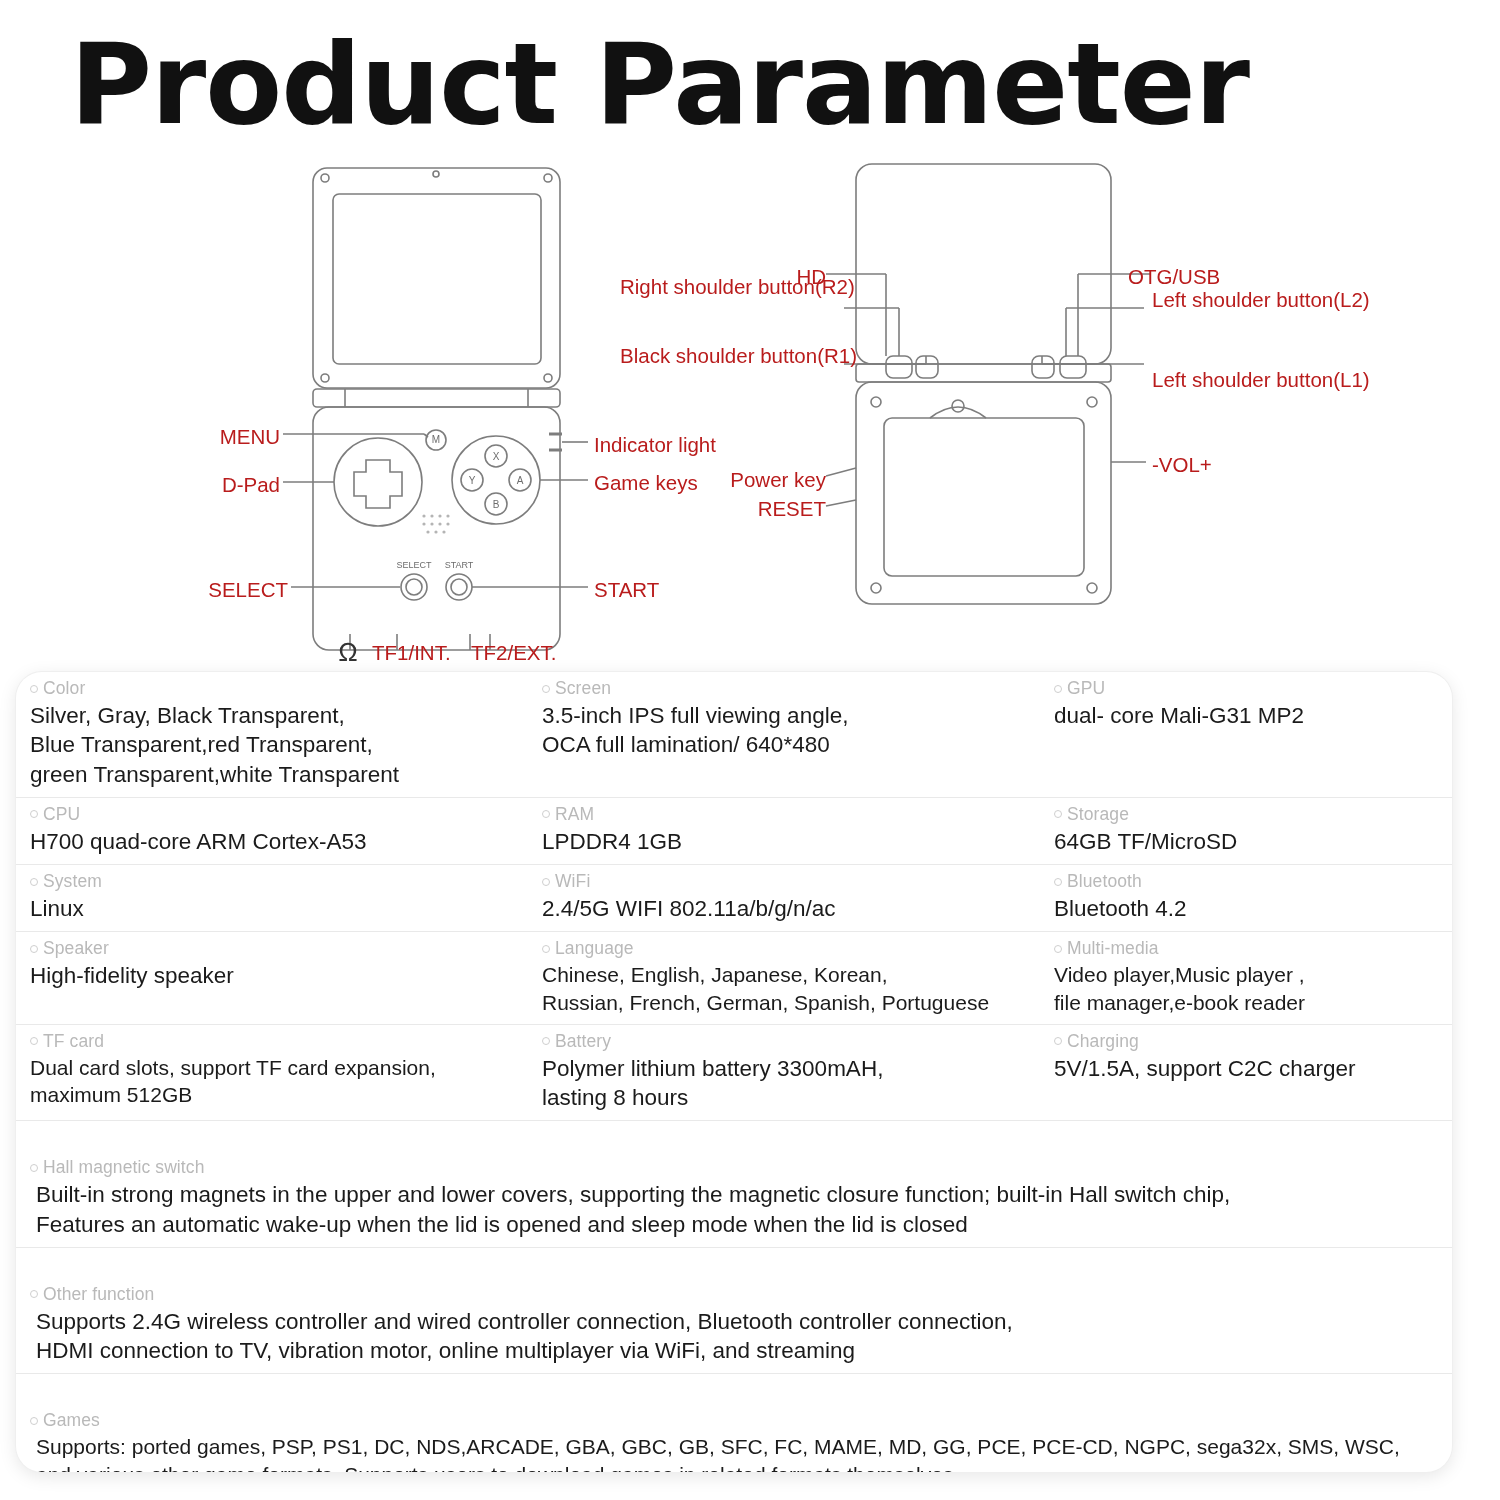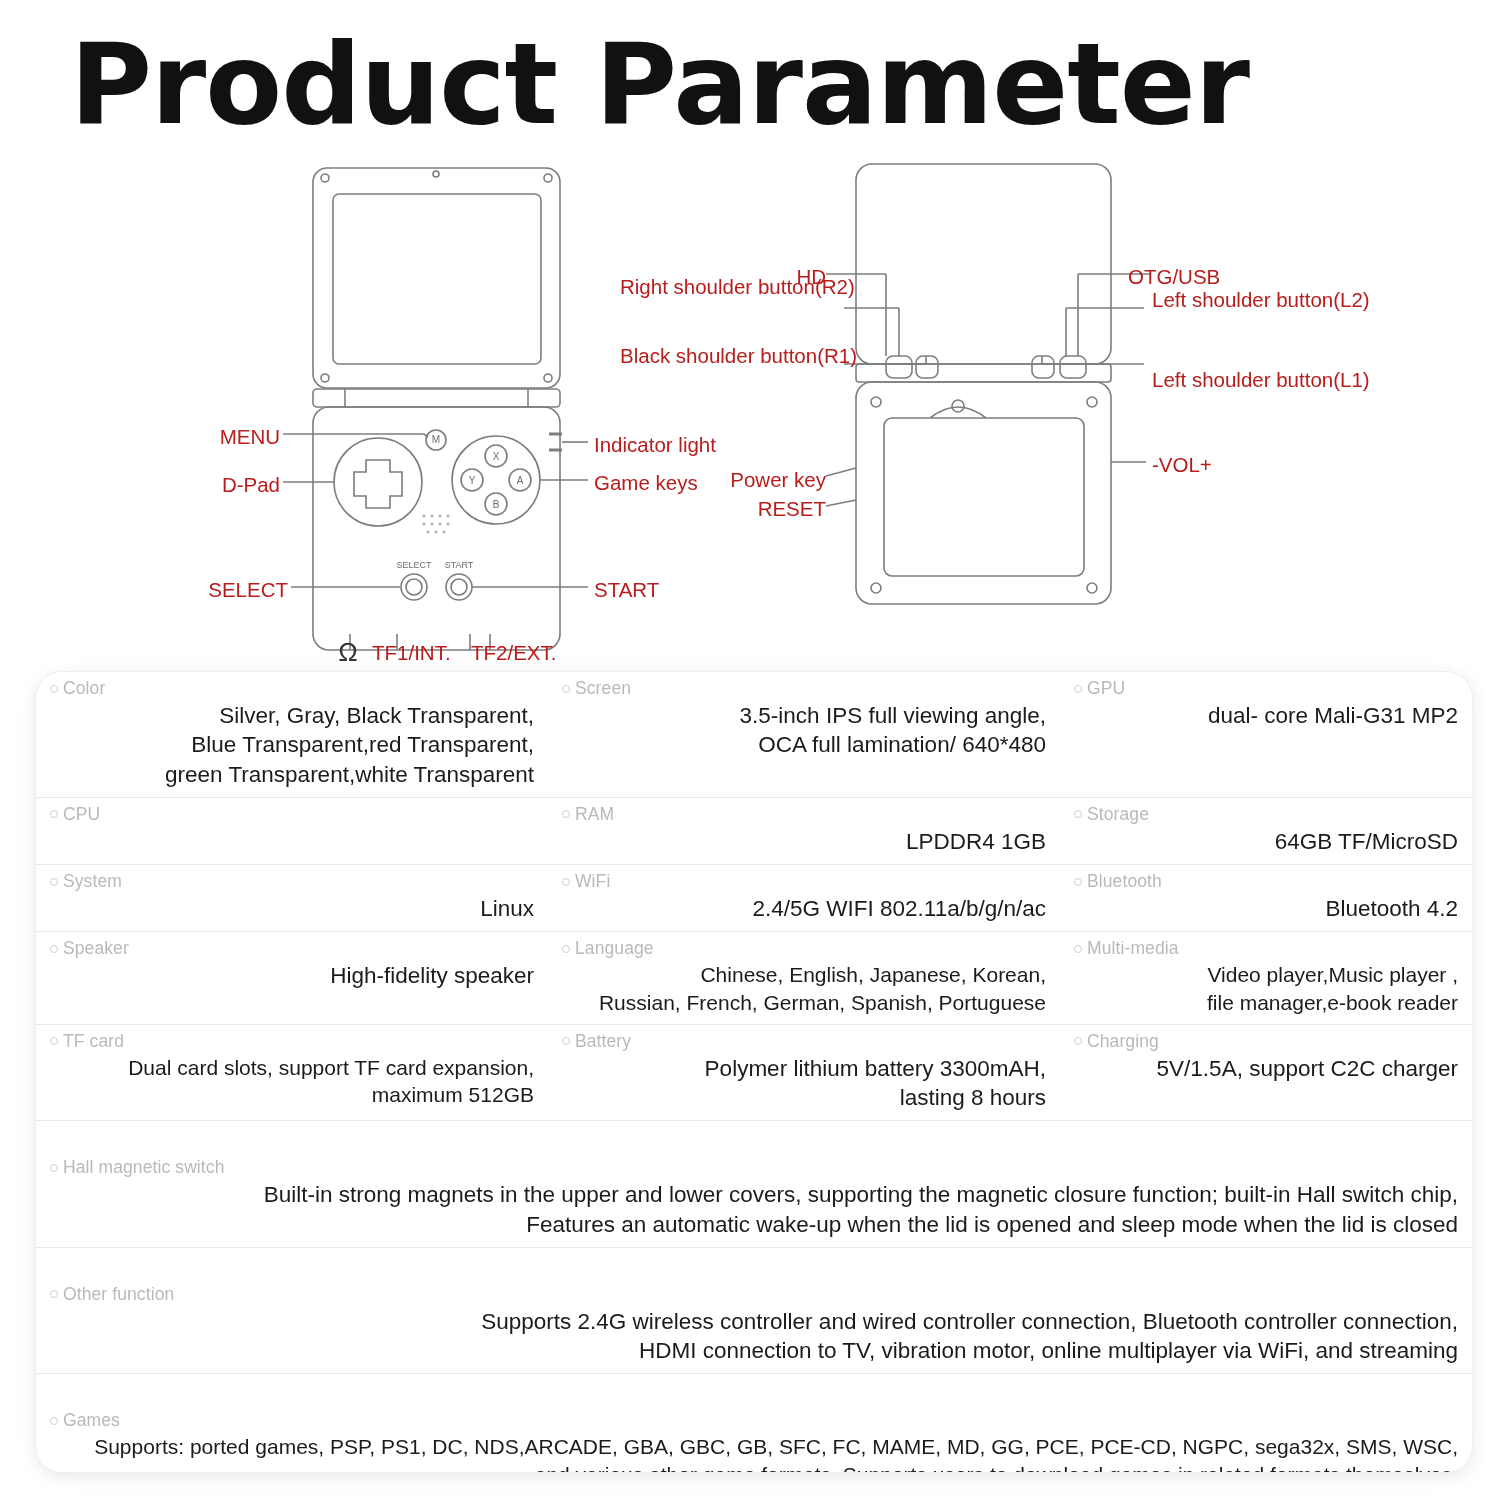--- a/index.html
+++ b/index.html
@@ -36,28 +36,27 @@
     white-space:nowrap;
     line-height:1.35;
   }
   .lbl.r{ text-align:right; }
 
   svg.art{ position:absolute; left:0; top:0; width:1500px; height:520px; }
 
   
   .spec-card{
     position:absolute;
-    left:36px; top:672px;
+    left:16px; top:672px;
     width:1436px;
     height:800px;
     background:#fff;
     border-radius:26px;
     box-shadow:0 0 0 1px #efefef, 0 4px 18px rgba(0,0,0,.10);
     overflow:hidden;
-    text-align:right;
   }
   .row{
     display:flex;
     border-bottom:1px solid #e9e9e9;
     box-sizing:border-box;
   }
   .row:last-child{border-bottom:none;}
   .cell{
     box-sizing:border-box;
     padding:6px 14px 8px 14px;
@@ -280,20 +279,21 @@
       <div class="v">dual- core Mali-G31 MP2</div>
     </div>
   </div>
 
   <div class="row">
     <div class="cell c1">
       <div class="k">
           <span class="dot"></span>
           <span>CPU</span>
         </div>
+      <div class="v">H700 quad-core ARM Cortex-A53</div>
     </div>
     <div class="cell c2">
       <div class="k">
           <span class="dot"></span>
           <span>RAM</span>
         </div>
       <div class="v">LPDDR4  1GB</div>
     </div>
     <div class="cell c3">
       <div class="k">

